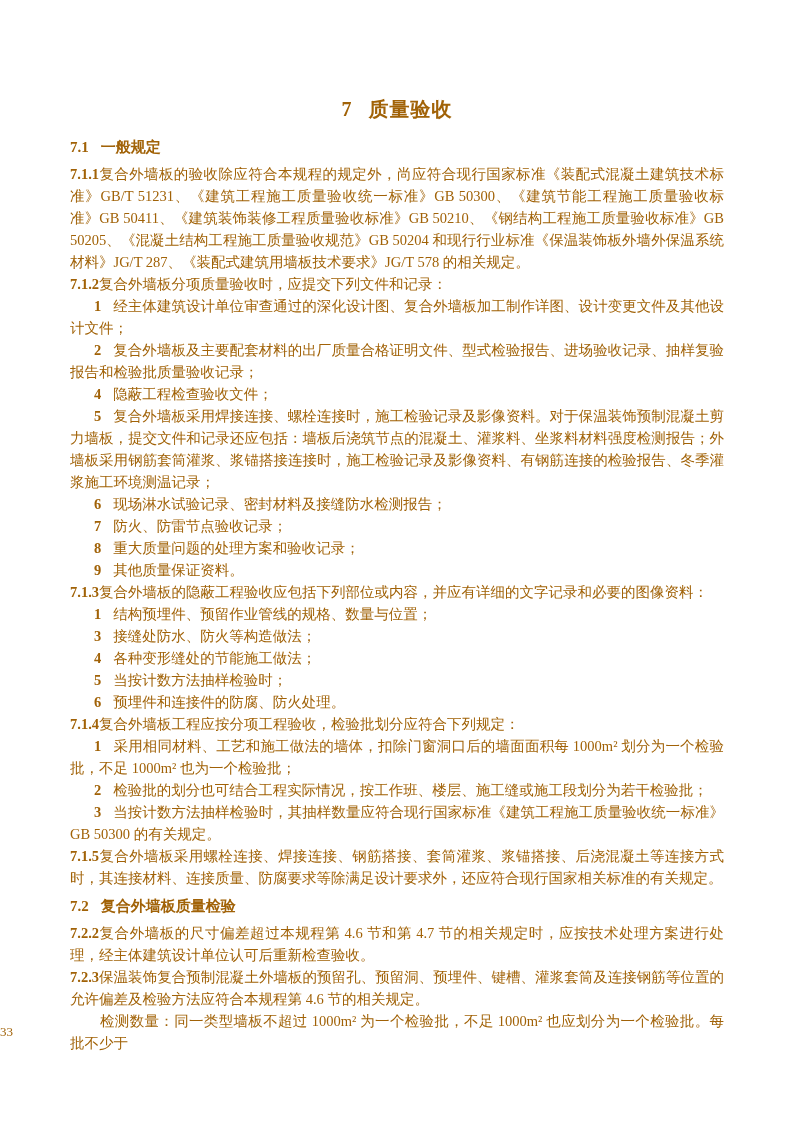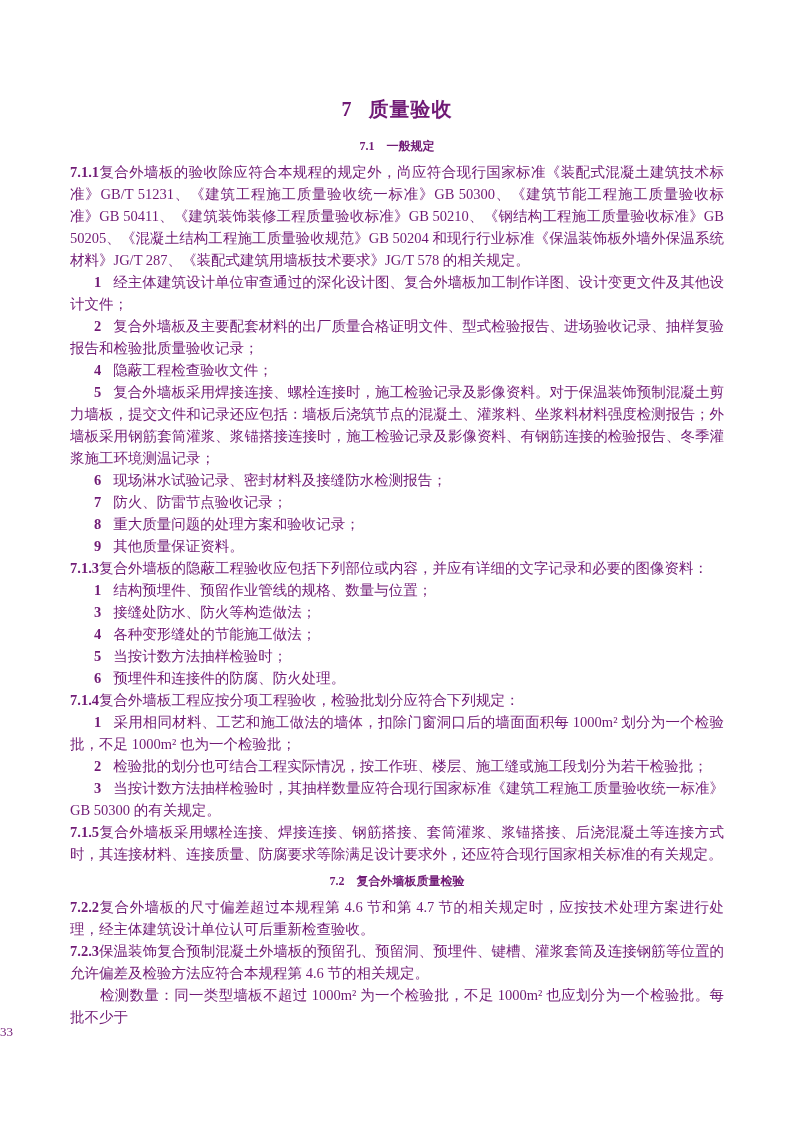--- a/index.html
+++ b/index.html
@@ -2,37 +2,36 @@
 <html><head>
 <meta charset="utf-8">
 <style>
   html,body{margin:0;padding:0;background:#888;}
   .page{
     position:relative;
     width:793px;height:1123px;
     background:#ffffff;
     overflow:hidden;
     font-family:"Liberation Serif","DejaVu Serif",serif;
-    color:#701a75;
+    color:#a16207;
   }
   .content{
     position:absolute;
     left:70px;top:96px;
     width:654px;
   }
   .chapter{
     text-align:center;
     font-size:20px;
     font-weight:bold;
     margin:0 0 15px 0;
     letter-spacing:1px;
   }
   .section{
-    text-align:center;
-    font-size:12px;
+    font-size:15px;
     font-weight:bold;
     margin:8px 0 6px 0;
   }
   .hgap{display:inline-block;width:16px;}
   .hgap-s{display:inline-block;width:12px;}
   p{
     margin:0;
     font-size:14.5px;
     line-height:22px;
     text-align:justify;
@@ -55,20 +54,21 @@
 
 <div class="page">
   <div class="content">
 
     <div class="chapter"><span>7</span><span class="hgap"></span><span>质量验收</span></div>
 
     <div class="section"><span>7.1</span><span class="hgap-s"></span><span>一般规定</span></div>
 
     <p class="para"><span class="plabel">7.1.1</span><span>复合外墙板的验收除应符合本规程的规定外，尚应符合现行国家标准《装配式混凝土建筑技术标准》GB/T 51231、《建筑工程施工质量验收统一标准》GB 50300、《建筑节能工程施工质量验收标准》GB 50411、《建筑装饰装修工程质量验收标准》GB 50210、《钢结构工程施工质量验收标准》GB 50205、《混凝土结构工程施工质量验收规范》GB 50204 和现行行业标准《保温装饰板外墙外保温系统材料》JG/T 287、《装配式建筑用墙板技术要求》JG/T 578 的相关规定。</span></p>
 
+    <p class="para"><span class="plabel">7.1.2</span><span>复合外墙板分项质量验收时，应提交下列文件和记录：</span></p>
 
     <p class="item"><span class="inum">1</span><span>经主体建筑设计单位审查通过的深化设计图、复合外墙板加工制作详图、设计变更文件及其他设计文件；</span></p>
     <p class="item"><span class="inum">2</span><span>复合外墙板及主要配套材料的出厂质量合格证明文件、型式检验报告、进场验收记录、抽样复验报告和检验批质量验收记录；</span></p>
     <p class="item"><span class="inum">4</span><span>隐蔽工程检查验收文件；</span></p>
     <p class="item"><span class="inum">5</span><span>复合外墙板采用焊接连接、螺栓连接时，施工检验记录及影像资料。对于保温装饰预制混凝土剪力墙板，提交文件和记录还应包括：墙板后浇筑节点的混凝土、灌浆料、坐浆料材料强度检测报告；外墙板采用钢筋套筒灌浆、浆锚搭接连接时，施工检验记录及影像资料、有钢筋连接的检验报告、冬季灌浆施工环境测温记录；</span></p>
     <p class="item"><span class="inum">6</span><span>现场淋水试验记录、密封材料及接缝防水检测报告；</span></p>
     <p class="item"><span class="inum">7</span><span>防火、防雷节点验收记录；</span></p>
     <p class="item"><span class="inum">8</span><span>重大质量问题的处理方案和验收记录；</span></p>
     <p class="item"><span class="inum">9</span><span>其他质量保证资料。</span></p>
 

